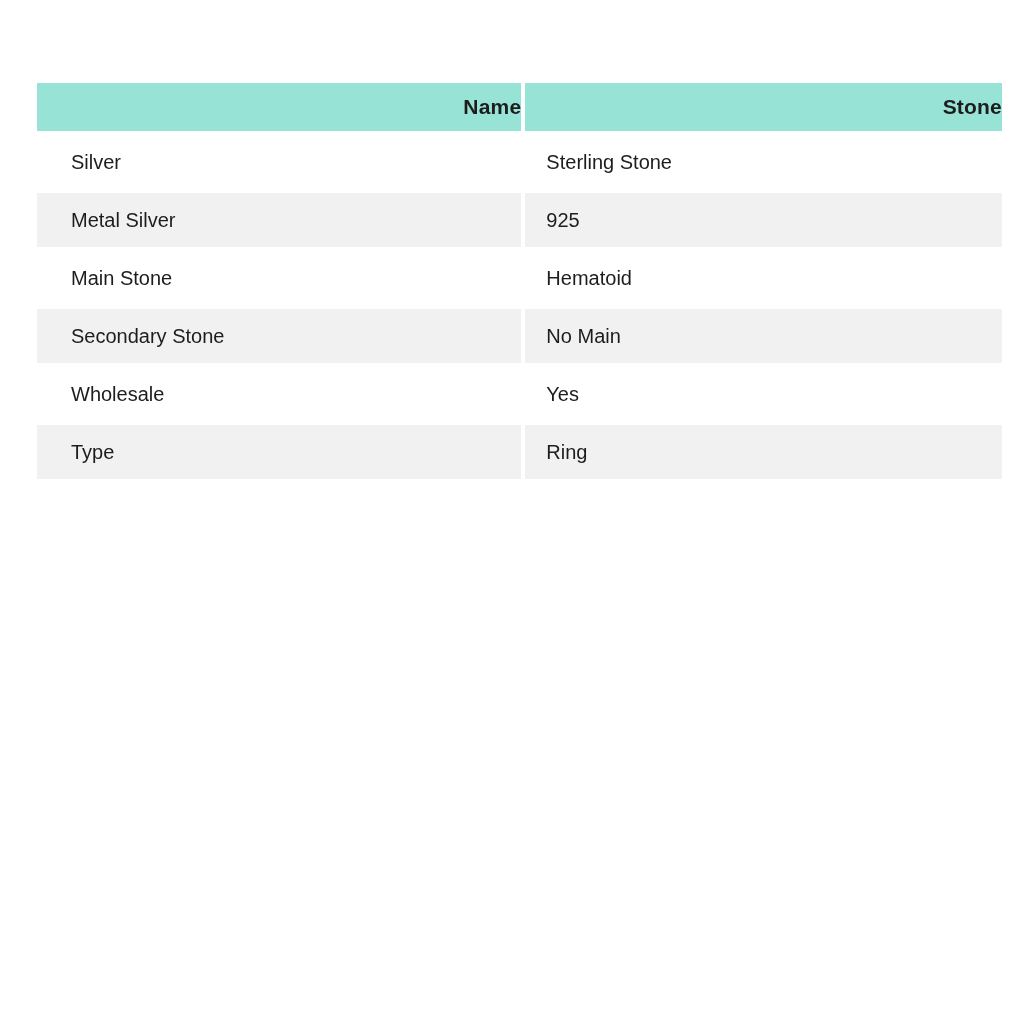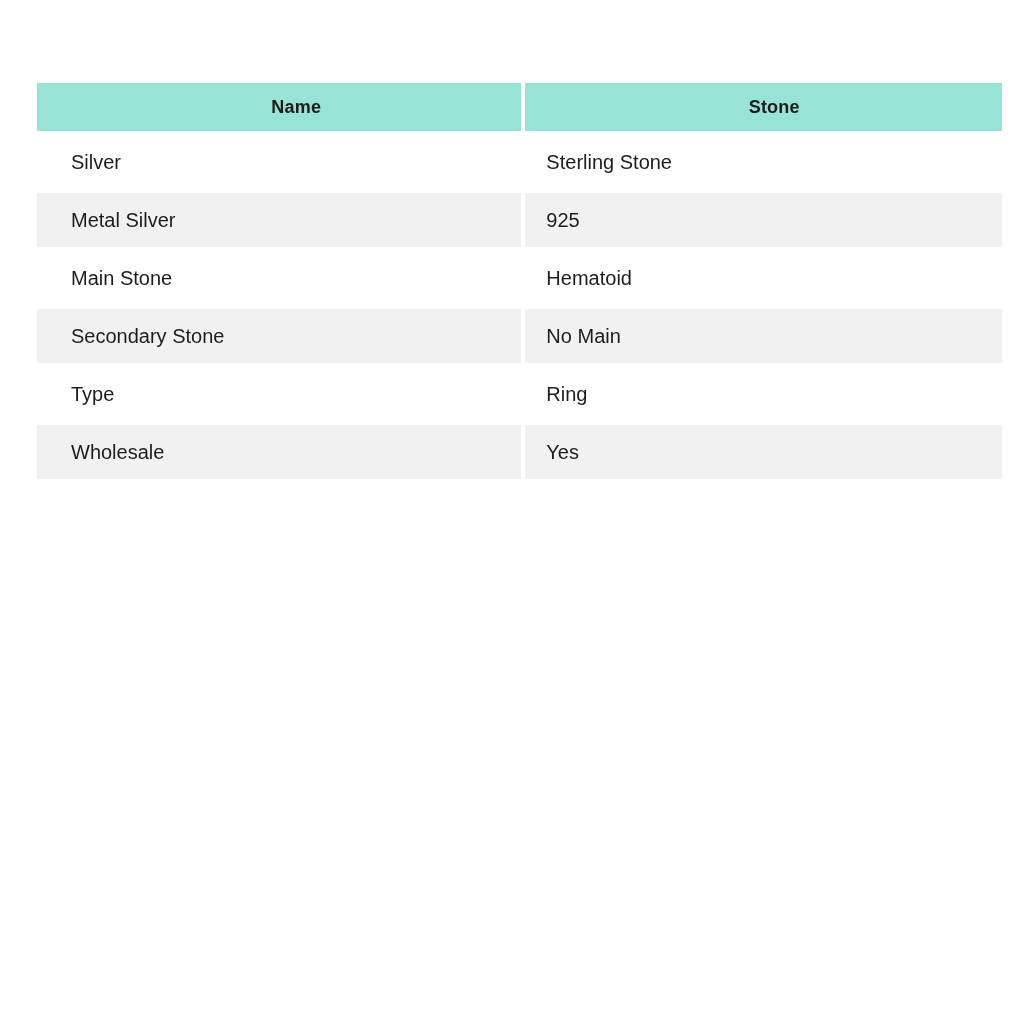--- a/index.html
+++ b/index.html
@@ -22,23 +22,23 @@
     width:100%;
     border-collapse:collapse;
     table-layout:fixed;
   }
   col.col-name{width:50.4%;}
   col.col-value{width:49.6%;}
 
   th{
     background:var(--header-bg);
     height:50px;
-    text-align:center;
+    text-align:right;
     vertical-align:middle;
-    font-size:18px;
+    font-size:21px;
     font-weight:700;
     letter-spacing:0.2px;
   }
   td{
     height:58px;
     vertical-align:middle;
     font-size:20px;
     font-weight:400;
     border-top:4px solid var(--gutter);
     border-bottom:4px solid var(--gutter);
@@ -79,22 +79,22 @@
         </tr>
         <tr>
           <td class="col-a">Main Stone</td>
           <td class="col-b">Hematoid</td>
         </tr>
         <tr>
           <td class="col-a">Secondary Stone</td>
           <td class="col-b">No Main</td>
         </tr>
         <tr>
+          <td class="col-a">Wholesale</td>
+          <td class="col-b">Yes</td>
+        </tr>
+        <tr>
           <td class="col-a">Type</td>
           <td class="col-b">Ring</td>
-        </tr>
-        <tr>
-          <td class="col-a">Wholesale</td>
-          <td class="col-b">Yes</td>
         </tr>
       </tbody>
   </table>
 </div>
 
 </body></html>

